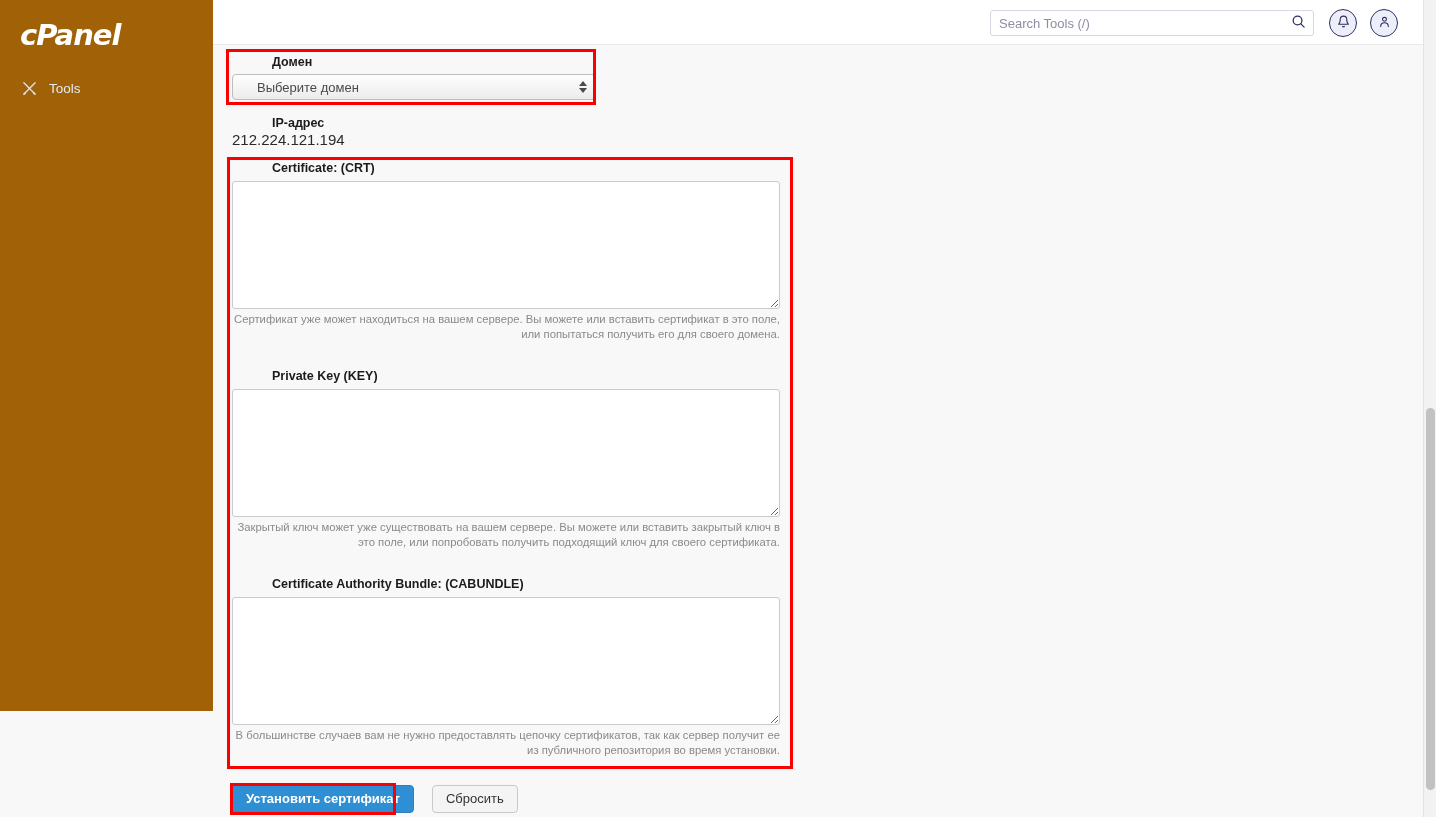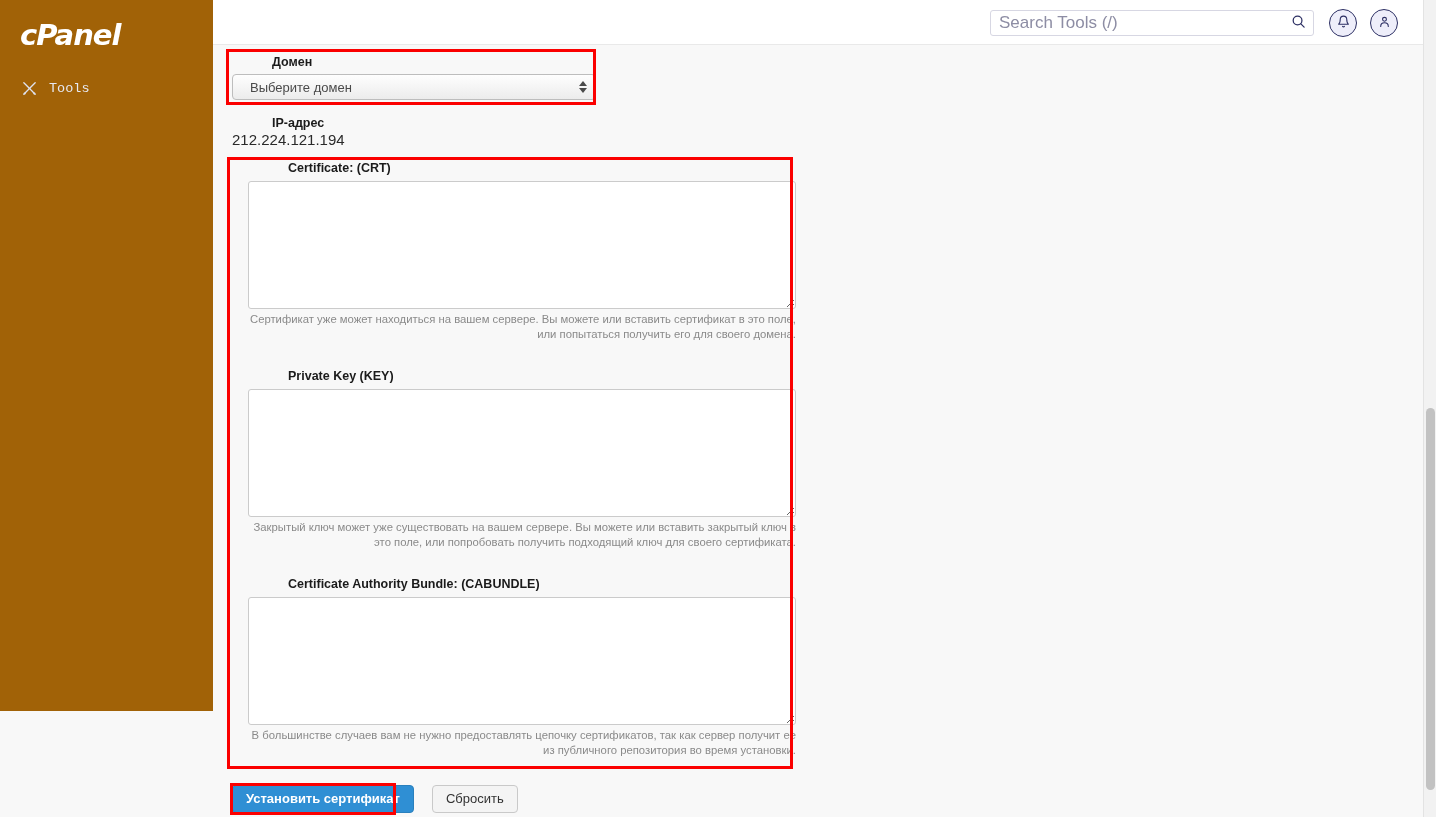--- a/index.html
+++ b/index.html
@@ -36,21 +36,20 @@
     color: #ffffff;
   }
   .nav-item {
     position: absolute;
     left: 0; top: 74px;
     width: 213px; height: 28px;
     display: flex;
     align-items: center;
     padding-left: 20px;
     cursor: pointer;
-    font-family: Liberation Mono, monospace;
   }
   .nav-icon {
     width: 18px; height: 18px;
     display: inline-flex;
     align-items: center;
     justify-content: center;
     margin-right: 11px;
   }
   .nav-label {
     color: #e7e9f2;
@@ -76,21 +75,21 @@
     align-items: center;
   }
   .search-input {
     border: 0;
     outline: 0;
     background: transparent;
     flex: 1;
     height: 100%;
     padding: 0 8px;
     font-family: "Liberation Sans", sans-serif;
-    font-size: 17px;
+    font-size: 13px;
     color: #3a3a50;
   }
   .search-input::placeholder { color: #8d8da4; }
   .search-btn {
     width: 30px; height: 100%;
     display: flex;
     align-items: center;
     justify-content: center;
     background: transparent;
     border: 0;
@@ -142,21 +141,21 @@
   .domain-block { position: absolute; left: 19px; top: 9px; width: 364px; }
   .select-box {
     position: relative;
     margin-top: 4px;
     width: 364px; height: 26px;
     background: linear-gradient(#fefefe, #ececec);
     border: 1px solid #bdbdbd;
     border-radius: 4px;
     display: flex;
     align-items: center;
-    padding-left: 17px;
+    padding-left: 24px;
     font-size: 13px;
     color: #4a4a4a;
     cursor: pointer;
   }
   .spinner {
     position: absolute;
     right: 8px; top: 50%;
     transform: translateY(-50%);
     display: flex;
     flex-direction: column;
@@ -167,21 +166,21 @@
     width: 0; height: 0;
     border-left: 4px solid transparent;
     border-right: 4px solid transparent;
   }
   .spin-up { border-bottom: 5px solid #4a4a4a; }
   .spin-dn { border-top: 5px solid #4a4a4a; }
 
   .ip-block { position: absolute; left: 19px; top: 70px; }
 
   
-  .cert-section { position: absolute; left: 35px; width: 560px; }
+  .cert-section { position: absolute; left: 19px; width: 560px; }
   .cert-crt { top: 115px; }
   .cert-key { top: 323px; }
   .cert-ca  { top: 531px; }
 
   .ta {
     display: block;
     margin-top: 5px;
     width: 548px; height: 128px;
     background: #ffffff;
     border: 1px solid #cbcbcb;

